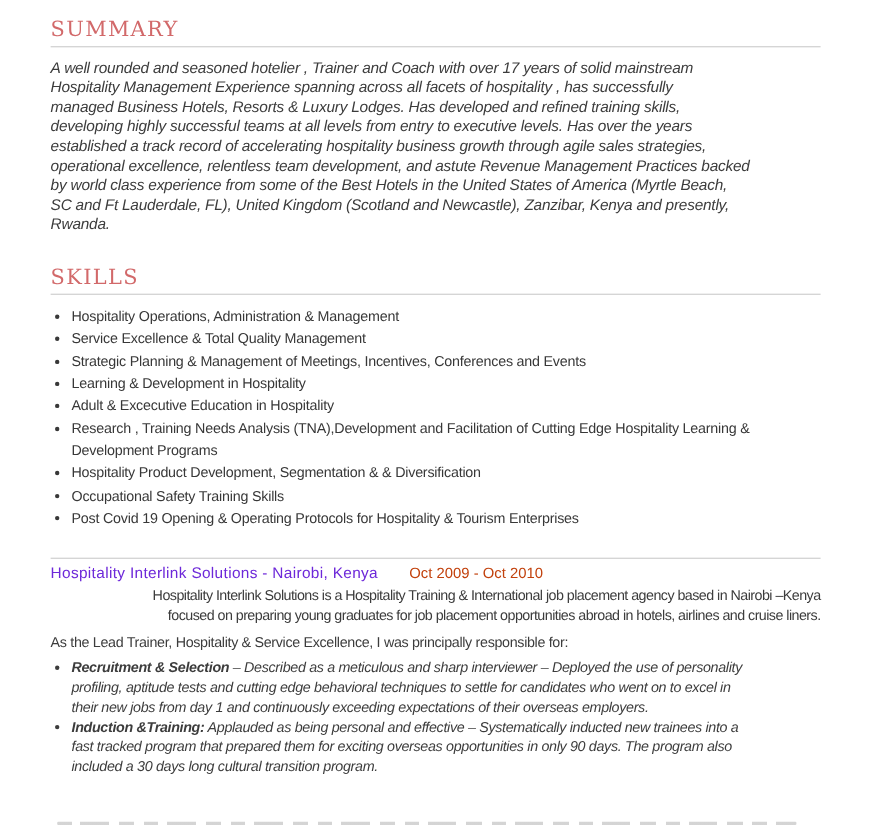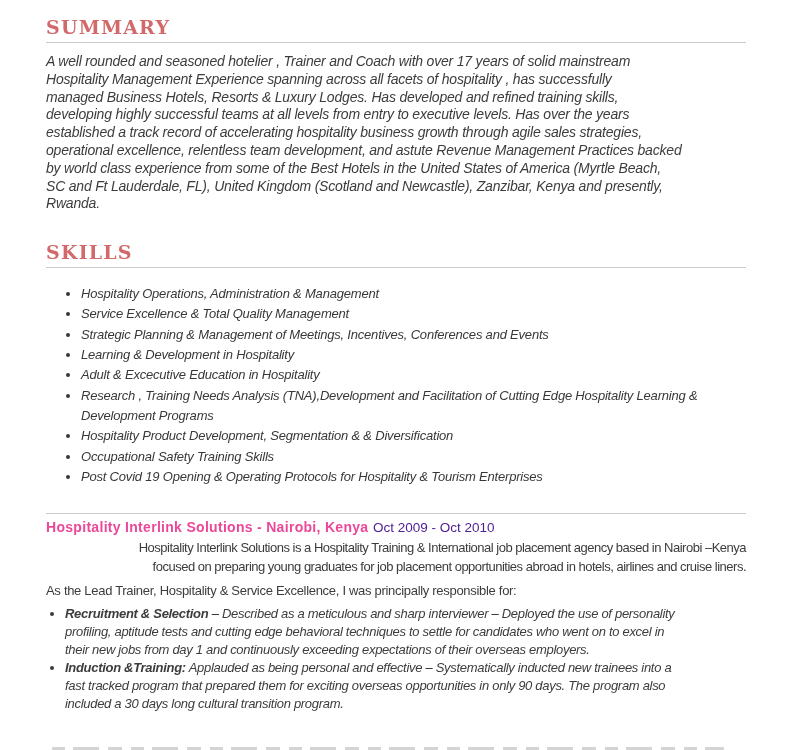--- a/index.html
+++ b/index.html
@@ -9,21 +9,21 @@
     overflow: hidden;
     background: #ffffff;
     position: relative;
     font-family: "Liberation Sans", sans-serif;
   }
   .page { padding: 16px 56px 0 46px; width: 802px; }
 
   
   h2.sec {
     font-family: "DejaVu Serif", serif;
-    font-weight: 700;
+    font-weight: 400;
     font-size: 19px;
     line-height: 22px;
     letter-spacing: 1.2px;
     color: #d2696a;
     margin: 0;
   }
   hr.sec-rule {
     border: none;
     border-top: 1px solid #cbcbcb;
     margin: 4px 0 10px 0;
@@ -37,50 +37,50 @@
     margin: 0;
     font-size: 14px;
     font-style: italic;
     line-height: 17.8px;
     letter-spacing: -0.2px;
     color: #3c3c3c;
     white-space: pre-line;
   }
 
   
-  ul.skills-list { margin: 16px; padding-left: 19px; font-style: italic; }
+  ul.skills-list { margin: 0; padding-left: 19px; }
   ul.skills-list li {
     font-size: 13px;
     line-height: 20.3px;
     letter-spacing: -0.2px;
     color: #383838;
     white-space: pre-line;
   }
 
   
   .job-title {
     font-family: "DejaVu Serif", serif;
     font-weight: 700;
     font-size: 16px;
     line-height: 18px;
     letter-spacing: 0.2px;
     color: #303030;
     margin: 0;
   }
   .job-company-line { margin: 2px 0 0 0; line-height: 17px; }
   .company {
-    font-weight: 700;
+    font-weight: 400;
     font-size: 14px;
     letter-spacing: 0.3px;
-    color: #ec4899;
+    color: #6d28d9;
   }
   .dates {
     font-size: 13.5px;
-    color: #4c1d95;
-    margin-left: 0;
+    color: #c2410c;
+    margin-left: 24px;
   }
   .job-desc {
     margin: 2px 0 0 0;
     font-size: 13px;
     line-height: 19px;
     letter-spacing: -0.5px;
     color: #3c3c3c;
     white-space: pre-line;
     text-align: right;
   }

